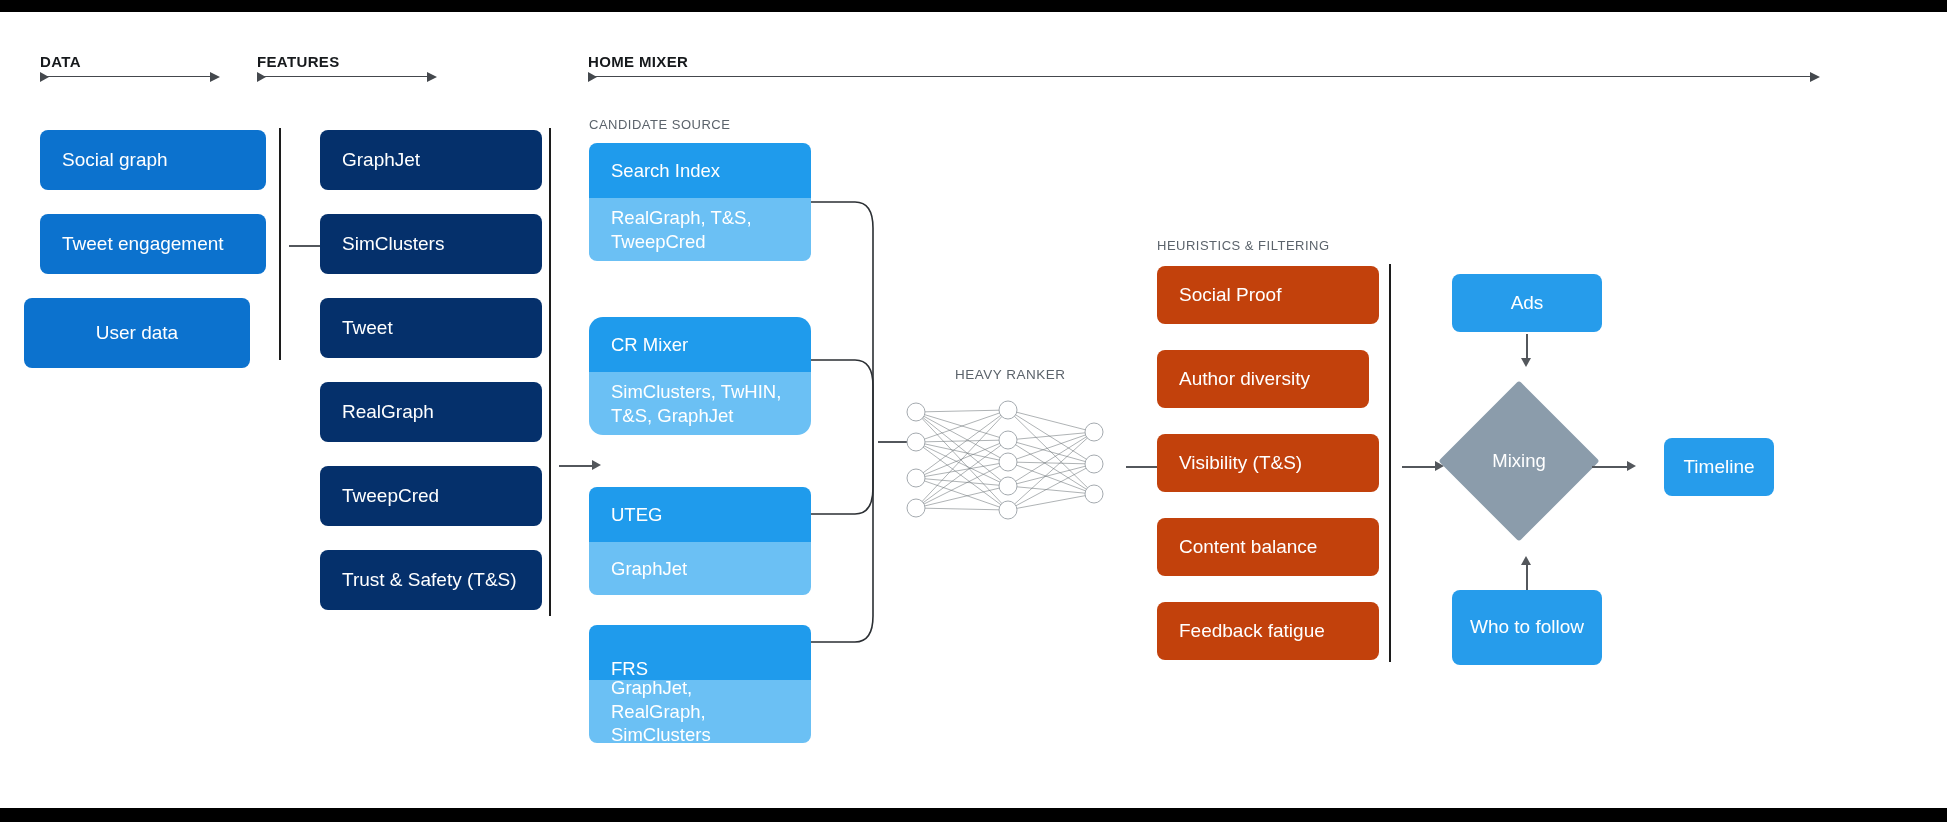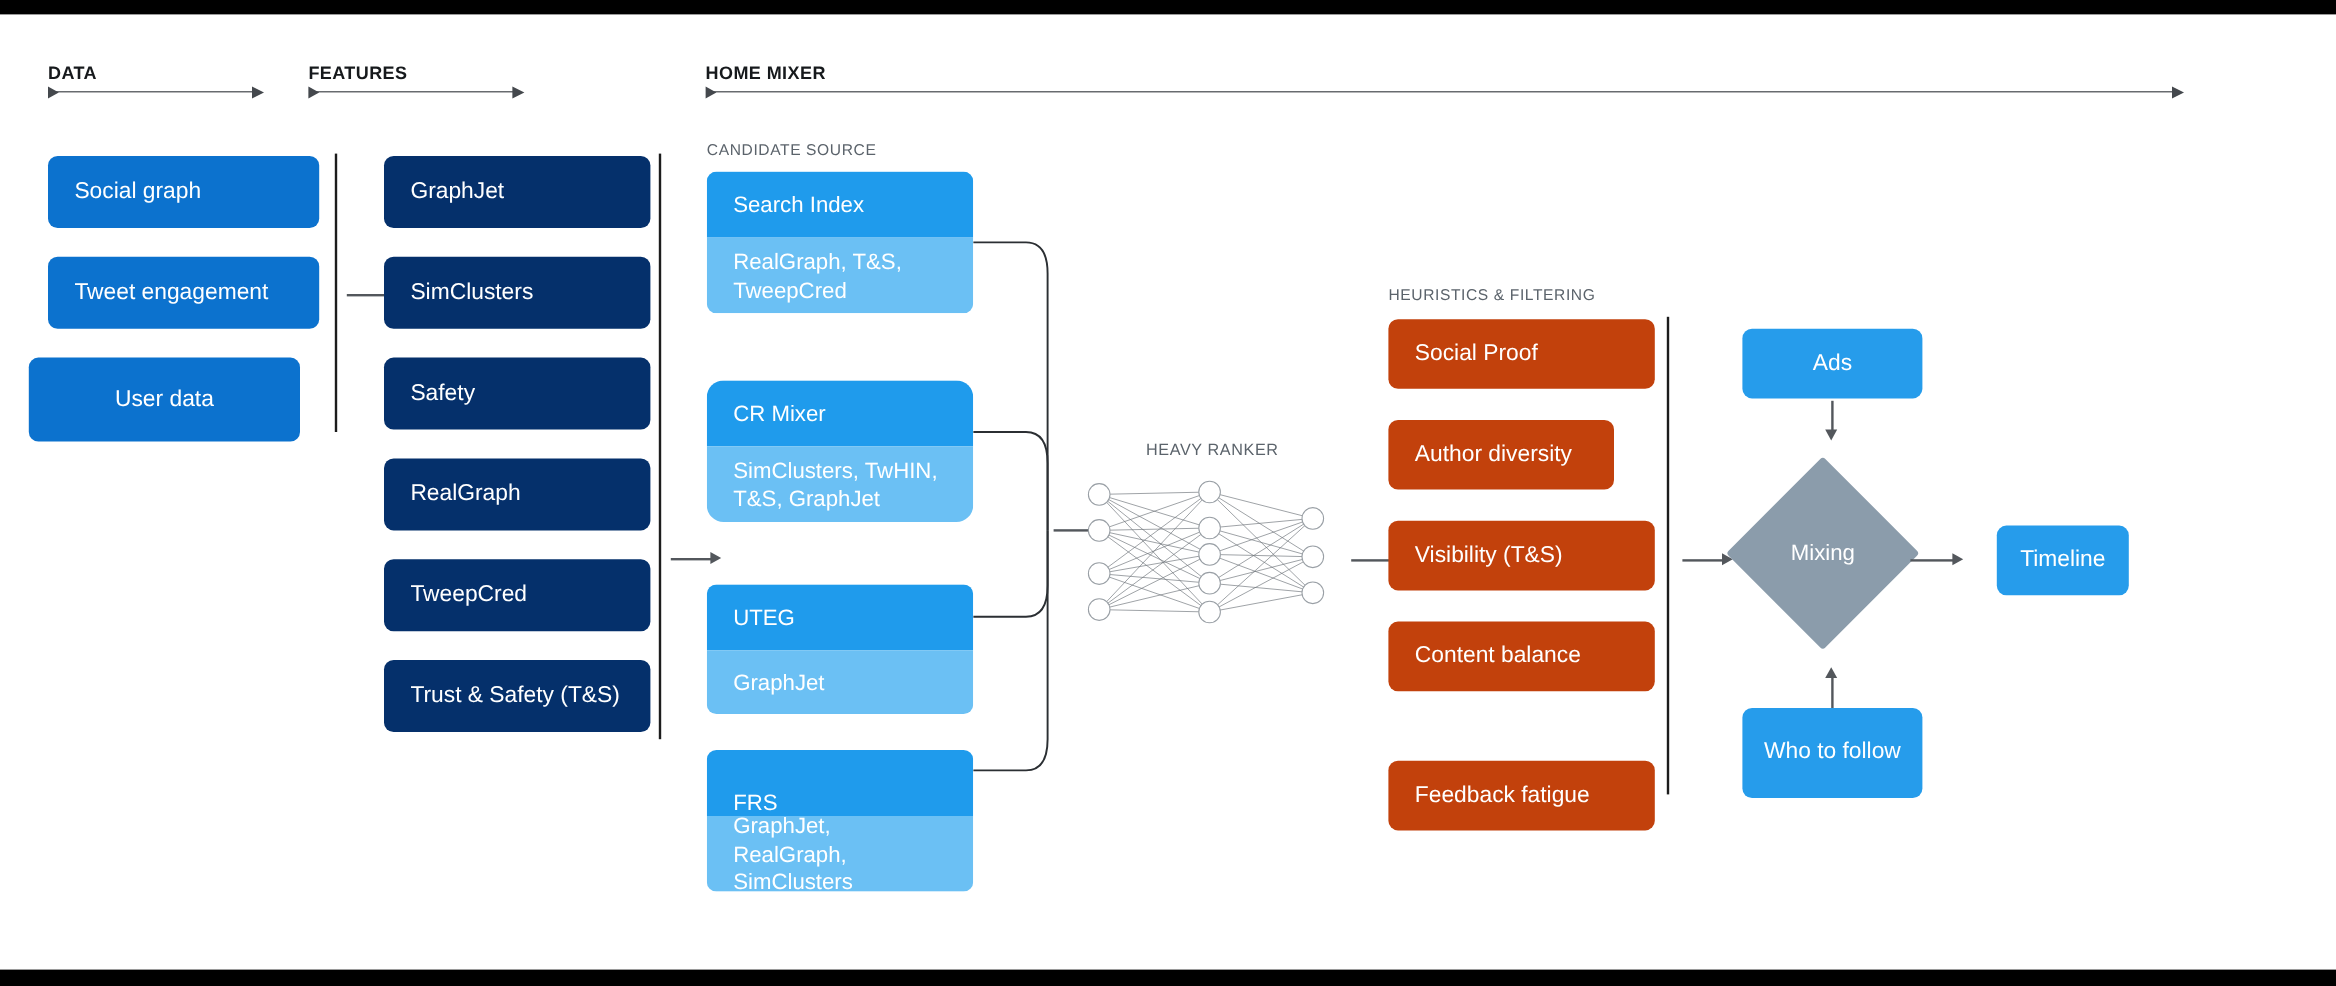--- a/index.html
+++ b/index.html
@@ -103,21 +103,21 @@
     <div class="hd" style="left:33px;"></div>
   </div>
 
   <div class="abs box feat-box" style="left:320px;top:118px;width:222px;height:60px;">
     <span class="box-label">GraphJet</span>
   </div>
   <div class="abs box feat-box" style="left:320px;top:202px;width:222px;height:60px;">
     <span class="box-label">SimClusters</span>
   </div>
   <div class="abs box feat-box" style="left:320px;top:286px;width:222px;height:60px;">
-    <span class="box-label">Safety</span>
+    <span class="box-label">Tweet</span>
   </div>
   <div class="abs box feat-box" style="left:320px;top:370px;width:222px;height:60px;">
     <span class="box-label">RealGraph</span>
   </div>
   <div class="abs box feat-box" style="left:320px;top:454px;width:222px;height:60px;">
     <span class="box-label">TweepCred</span>
   </div>
   <div class="abs box feat-box" style="left:320px;top:538px;width:222px;height:60px;">
     <span class="box-label">Trust &amp; Safety (T&amp;S)</span>
   </div>
@@ -243,30 +243,30 @@
   <div class="arrow-h" style="left:1126px;top:449px;width:44px;">
     <div class="ln" style="width:35px;"></div>
     <div class="hd" style="left:33px;"></div>
   </div>
 
   <div class="abs sub-head" style="left:1157px;top:226px;">HEURISTICS &amp; FILTERING</div>
 
   <div class="abs box heur-box" style="left:1157px;top:254px;width:222px;height:58px;">
     <span class="box-label">Social Proof</span>
   </div>
-  <div class="abs box heur-box" style="left:1157px;top:338px;width:188px;height:58px;">
+  <div class="abs box heur-box" style="left:1157px;top:338px;width:212px;height:58px;">
     <span class="box-label">Author diversity</span>
   </div>
   <div class="abs box heur-box" style="left:1157px;top:422px;width:222px;height:58px;">
     <span class="box-label">Visibility (T&amp;S)</span>
   </div>
   <div class="abs box heur-box" style="left:1157px;top:506px;width:222px;height:58px;">
     <span class="box-label">Content balance</span>
   </div>
-  <div class="abs box heur-box" style="left:1157px;top:590px;width:222px;height:58px;margin-top:32px;">
+  <div class="abs box heur-box" style="left:1157px;top:590px;width:222px;height:58px;">
     <span class="box-label">Feedback fatigue</span>
   </div>
 
   <div class="abs vdiv" style="left:1389px;top:252px;height:398px;"></div>
 
   <div class="arrow-h" style="left:1402px;top:449px;width:44px;">
     <div class="ln" style="width:35px;"></div>
     <div class="hd" style="left:33px;"></div>
   </div>
 

